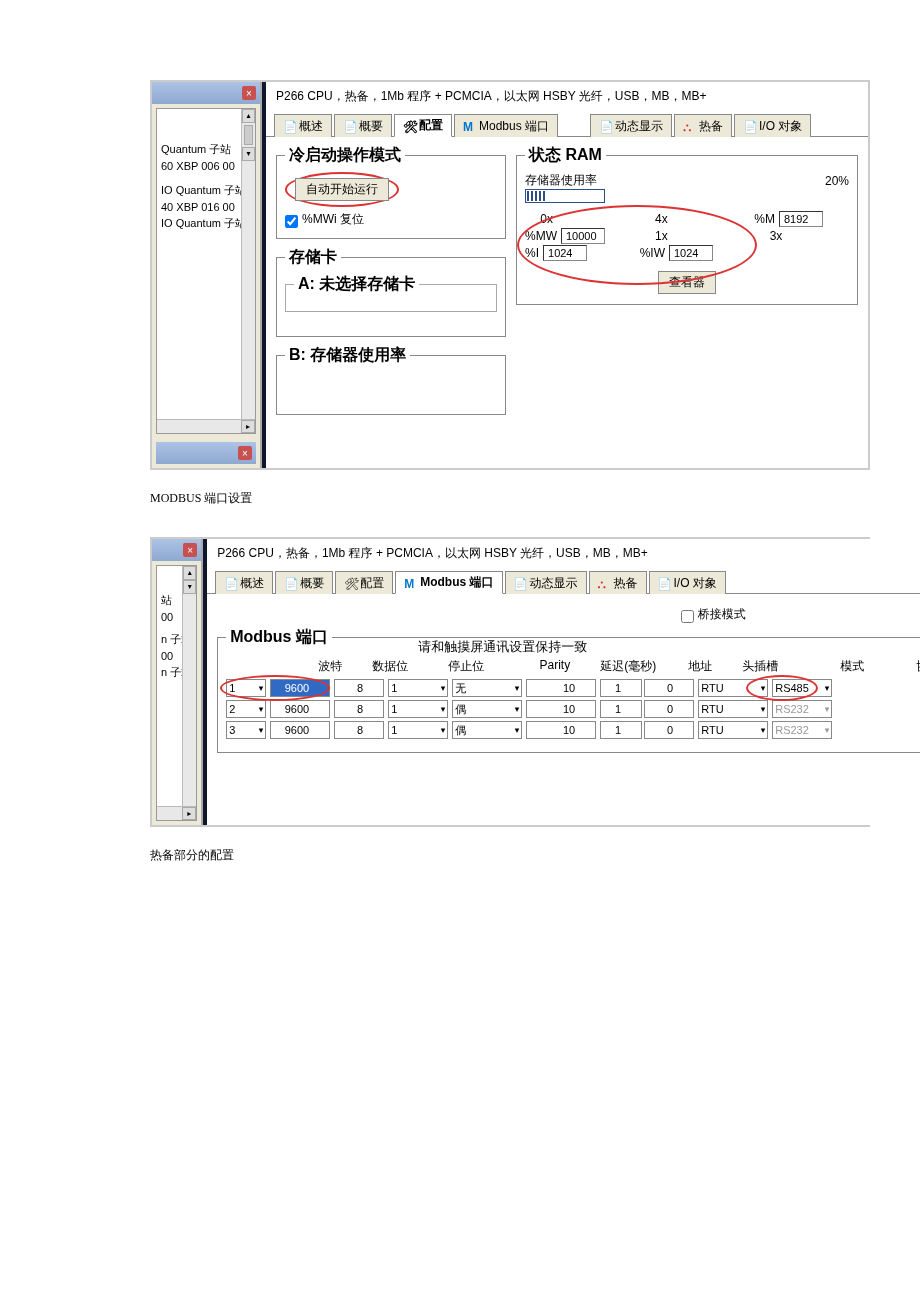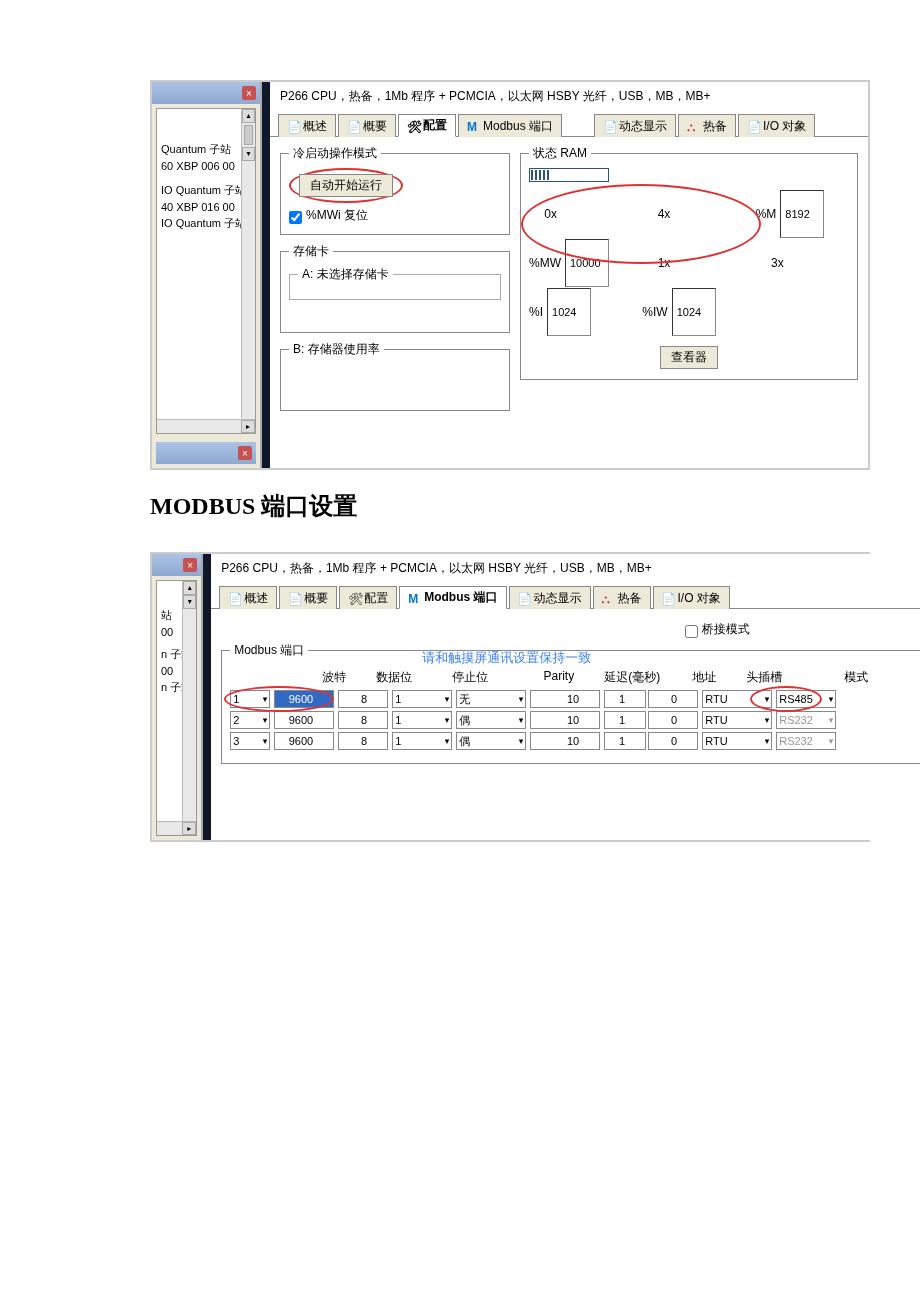--- a/index.html
+++ b/index.html
@@ -44,60 +44,60 @@
   .scroll-v { width:14px; background:#e8e8e8; border-left:1px solid #bbb;
     position:absolute; right:0; top:0; bottom:14px; }
   .scroll-v .arrow-up, .scroll-v .arrow-down { height:14px; background:#ddd; border:1px solid #aaa;
     display:flex;align-items:center;justify-content:center;font-size:8px;}
   .scroll-v .thumb { background:#ccc; border:1px solid #aaa; height:20px; margin:2px; }
   .scroll-h { height:14px; position:absolute; left:0; right:0; bottom:0; background:#e8e8e8;
     border-top:1px solid #bbb; display:flex; justify-content:flex-end;}
   .scroll-h .arrow-r { width:14px; border:1px solid #aaa; background:#ddd;
     display:flex;align-items:center;justify-content:center;font-size:8px;}
 
-  .pane-main { flex:1; display:flex; flex-direction:column; background:#fff; border-left:8px solid #0f172a;}
+  .pane-main { flex:1; display:flex; flex-direction:column; background:#fff; border-left:4px solid #0f172a;}
   .title-row { padding:6px 10px; font-size:12px; background:#fff; }
   .tab-row {
     display:flex; gap:0; padding:2px 8px 0 8px;
     border-bottom:1px solid #888;
   }
   .tab {
     display:flex; align-items:center; gap:4px;
     padding:2px 8px; font-size:12px;
     border:1px solid #888; border-bottom:none;
     background:#ece9d8; margin-right:2px;
     position:relative; top:1px;
   }
   .tab.active { background:#fff; border-bottom:1px solid #fff; font-weight:bold;}
   .tab .icon { width:12px; height:12px; display:inline-flex; }
   .body-area { flex:1; padding:8px 10px; display:flex; gap:10px; align-items:flex-start;}
   fieldset.group { border:1px solid #888; padding:6px 8px 10px 8px; margin:0 0 8px 0;}
-  fieldset.group > legend { font-size:12px; padding:0 4px;}
+  fieldset.group > legend { font-size:16px; padding:0 4px;font-weight:bold;}
   .btn {
     display:inline-block; padding:2px 10px; border:1px solid #888;
     background:#ece9d8; font-size:12px;
   }
   .chk { display:flex; align-items:flex-end; gap:4px; margin-top:4px;}
   .chk input { margin:0;}
   .red-ellipse { border:2px solid #d33; border-radius:50%; padding:4px 8px; display:inline-block;}
   .row-flex { display:flex; align-items:center; gap:4px;}
-  .input-box { border:1px inset #888; background:#fff; padding:17px 4px; font-size:11px; min-width:44px; text-align:left; display:inline-block;}
+  .input-box { border:1px inset #888; background:#fff; padding:1px 4px; font-size:11px; min-width:44px; text-align:left; display:inline-block;}
   .ram-bar { width:80px; height:14px; border:1px solid #2a4f8b; background:#fff; display:flex;}
   .ram-bar .seg { flex:1; margin:1px; background:#2a4f8b;}
   .ram-bar .seg.empty { background:#fff;}
-  .caption { margin:10px 0 30px 150px; font-size:24px; font-family:"SimSun","Microsoft YaHei";font-weight:bold; }
+  .caption { margin:10px 0 30px 150px; font-size:12px; font-family:"SimSun","Microsoft YaHei"; }
 
   .modbus-headers { display:grid; grid-template-columns: 40px 60px 50px 60px 70px 70px 40px 50px 70px 60px; gap:16px; font-size:12px; margin:4px 0;text-align:right;}
   .modbus-row { display:grid; grid-template-columns: 40px 60px 50px 60px 70px 70px 40px 50px 70px 60px; gap:4px; align-items:center; margin-bottom:3px;}
   .mini-select { border:1px solid #888; background:#fff; font-size:11px; height:18px; padding:0 2px; display:flex; align-items:center; justify-content:space-between;}
   .mini-select::after { content:"▾"; font-size:9px; margin-left:2px;}
   .mini-input { border:1px solid #888; background:#fff; font-size:11px; height:18px; padding:0 20px; text-align:right; display:flex; align-items:center; justify-content:flex-end;}
   .hi-blue { background:#316ac5; color:#fff;}
   .red-circle-sm { border:2px solid #d33; border-radius:50%; position:absolute; pointer-events:none;}
-  .warn-text { color:#3b82f6; font-size:13px; }
+  .warn-text { color:#000000; font-size:13px; }
 </style>
 </head>
 <body>
 
 <div class="page">
 
   <div class="screenshot" style="height:390px;">
 
     <div class="pane-left">
       <div class="pane-left-top">
@@ -182,20 +182,24 @@
           </fieldset>
 
           <fieldset class="group" style="height:70px;">
             <legend>B: 存储器使用率</legend>
           </fieldset>
         </div>
 
         <div style="flex:1;">
           <fieldset class="group" style="position:relative;">
             <legend>状态 RAM</legend>
+            <div class="row-flex" style="justify-content:space-between;">
+              <span>存储器使用率</span>
+              <span>20%</span>
+            </div>
             <div class="ram-bar">
               <div class="seg"></div>
                 <div class="seg"></div>
                 <div class="seg"></div>
                 <div class="seg"></div>
                 <div class="seg"></div>
               <div class="seg empty"></div>
                 <div class="seg empty"></div>
                 <div class="seg empty"></div>
                 <div class="seg empty"></div>
@@ -434,14 +438,15 @@
               <div class="mini-select" style="color:#999">
                   <span>RS232</span>
                 </div>
             </div>
           </div>
         </fieldset>
       </div>
     </div>
   </div>
 
+  <div class="caption">热备部分的配置</div>
 
 </div>
 
 </body></html>

